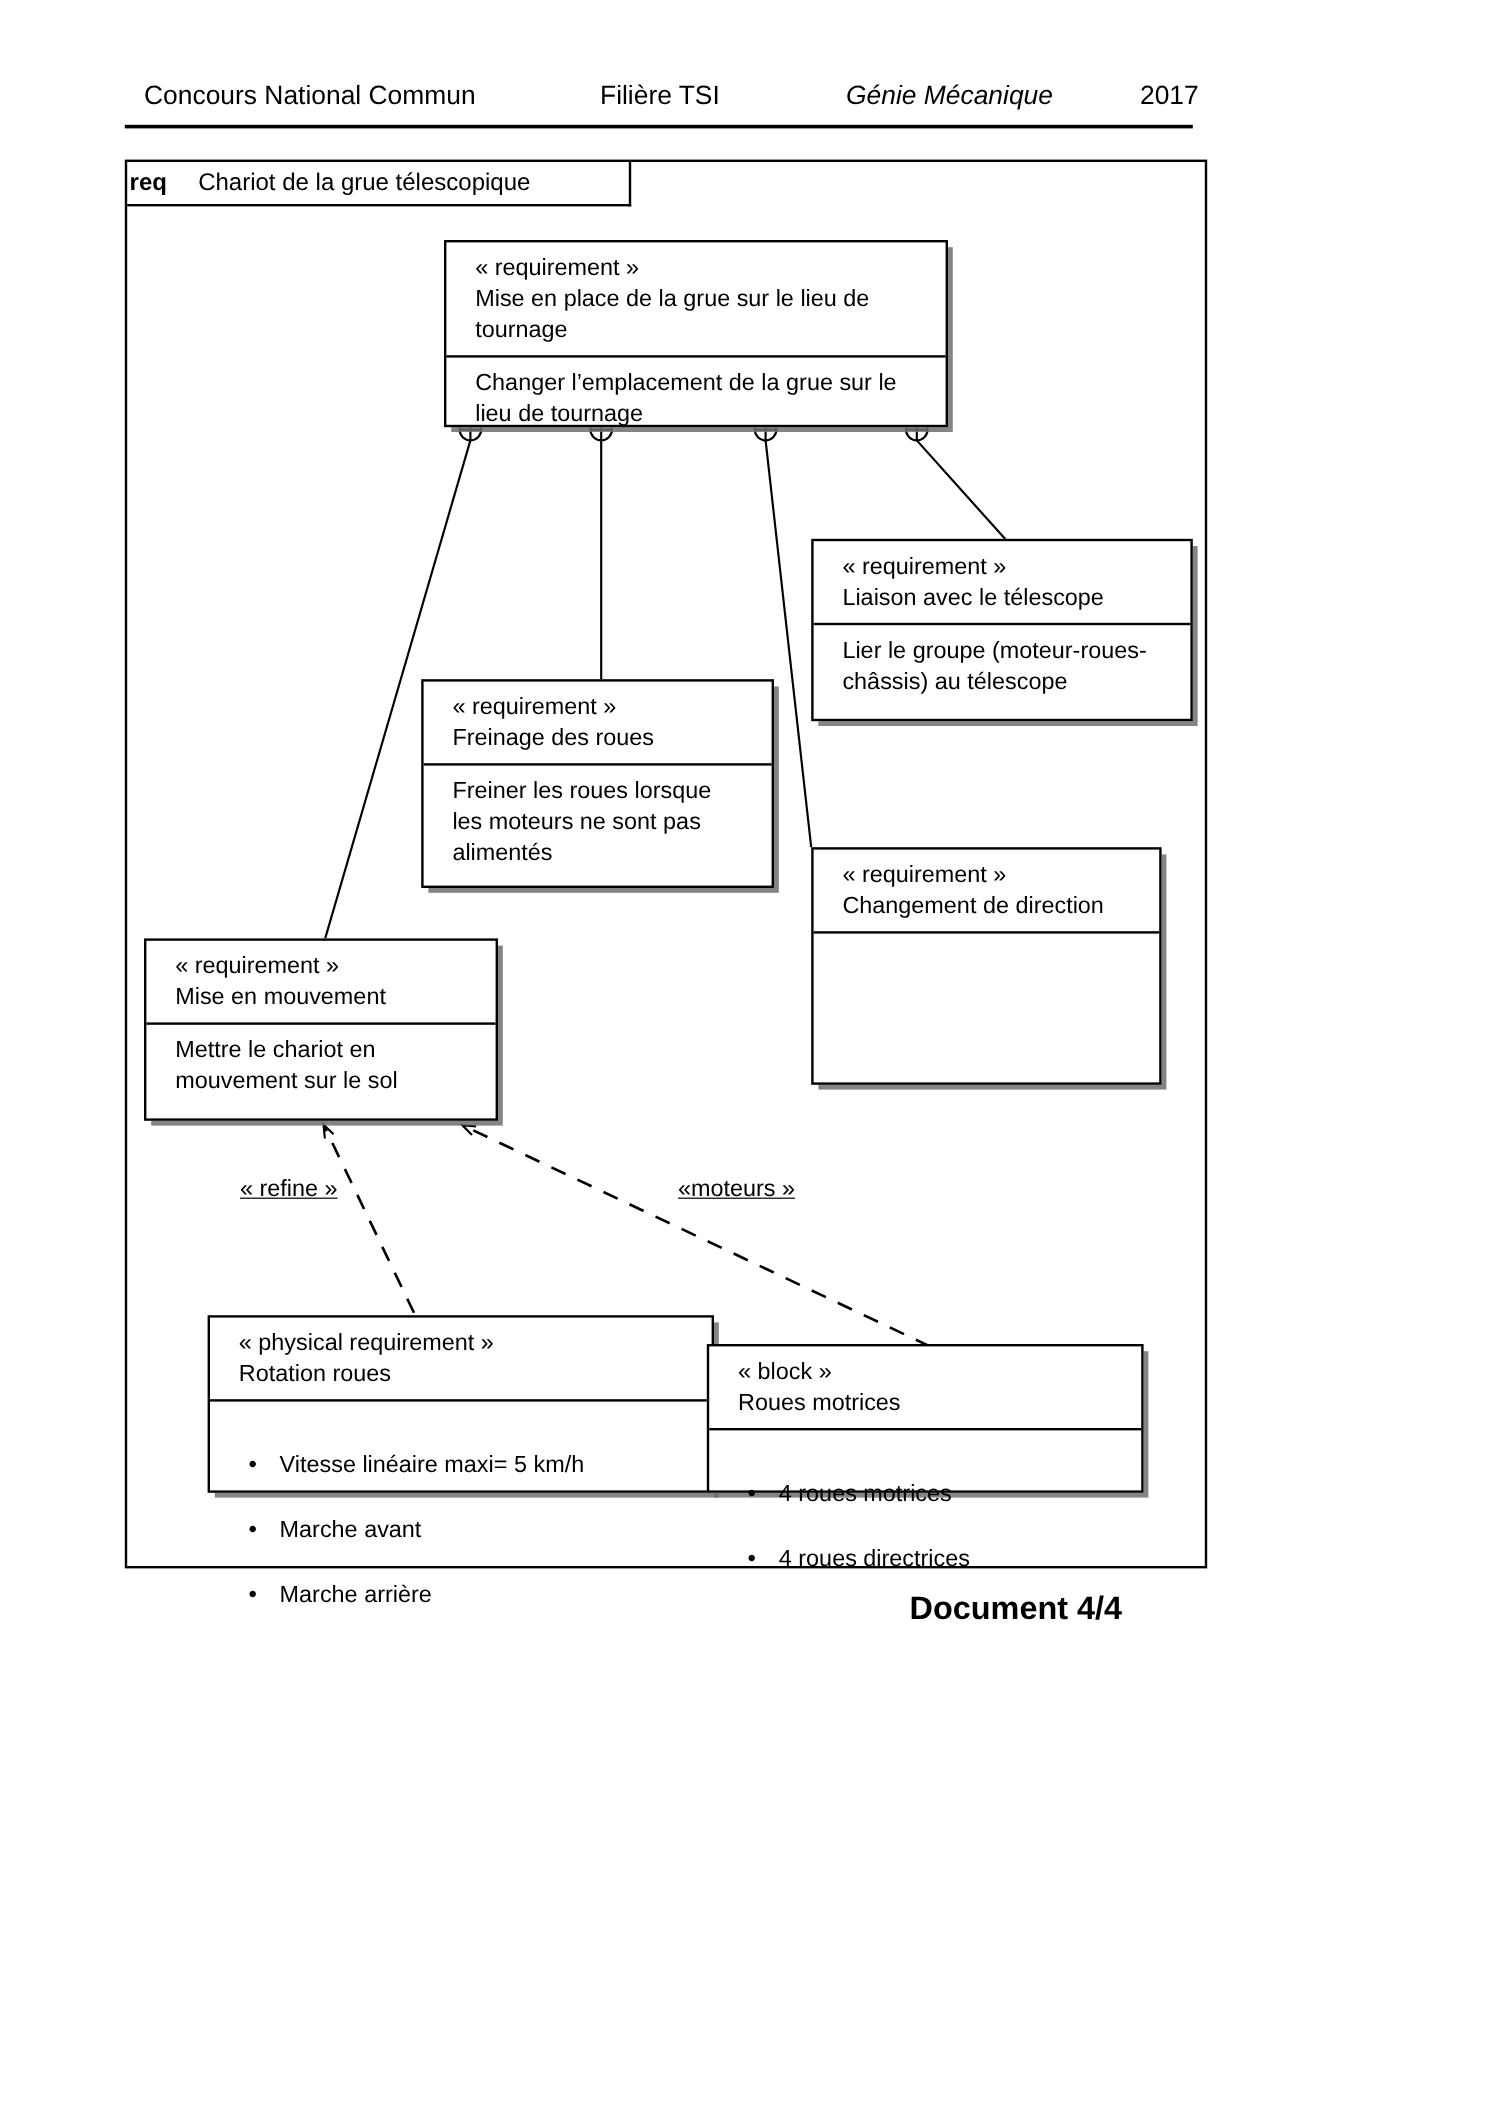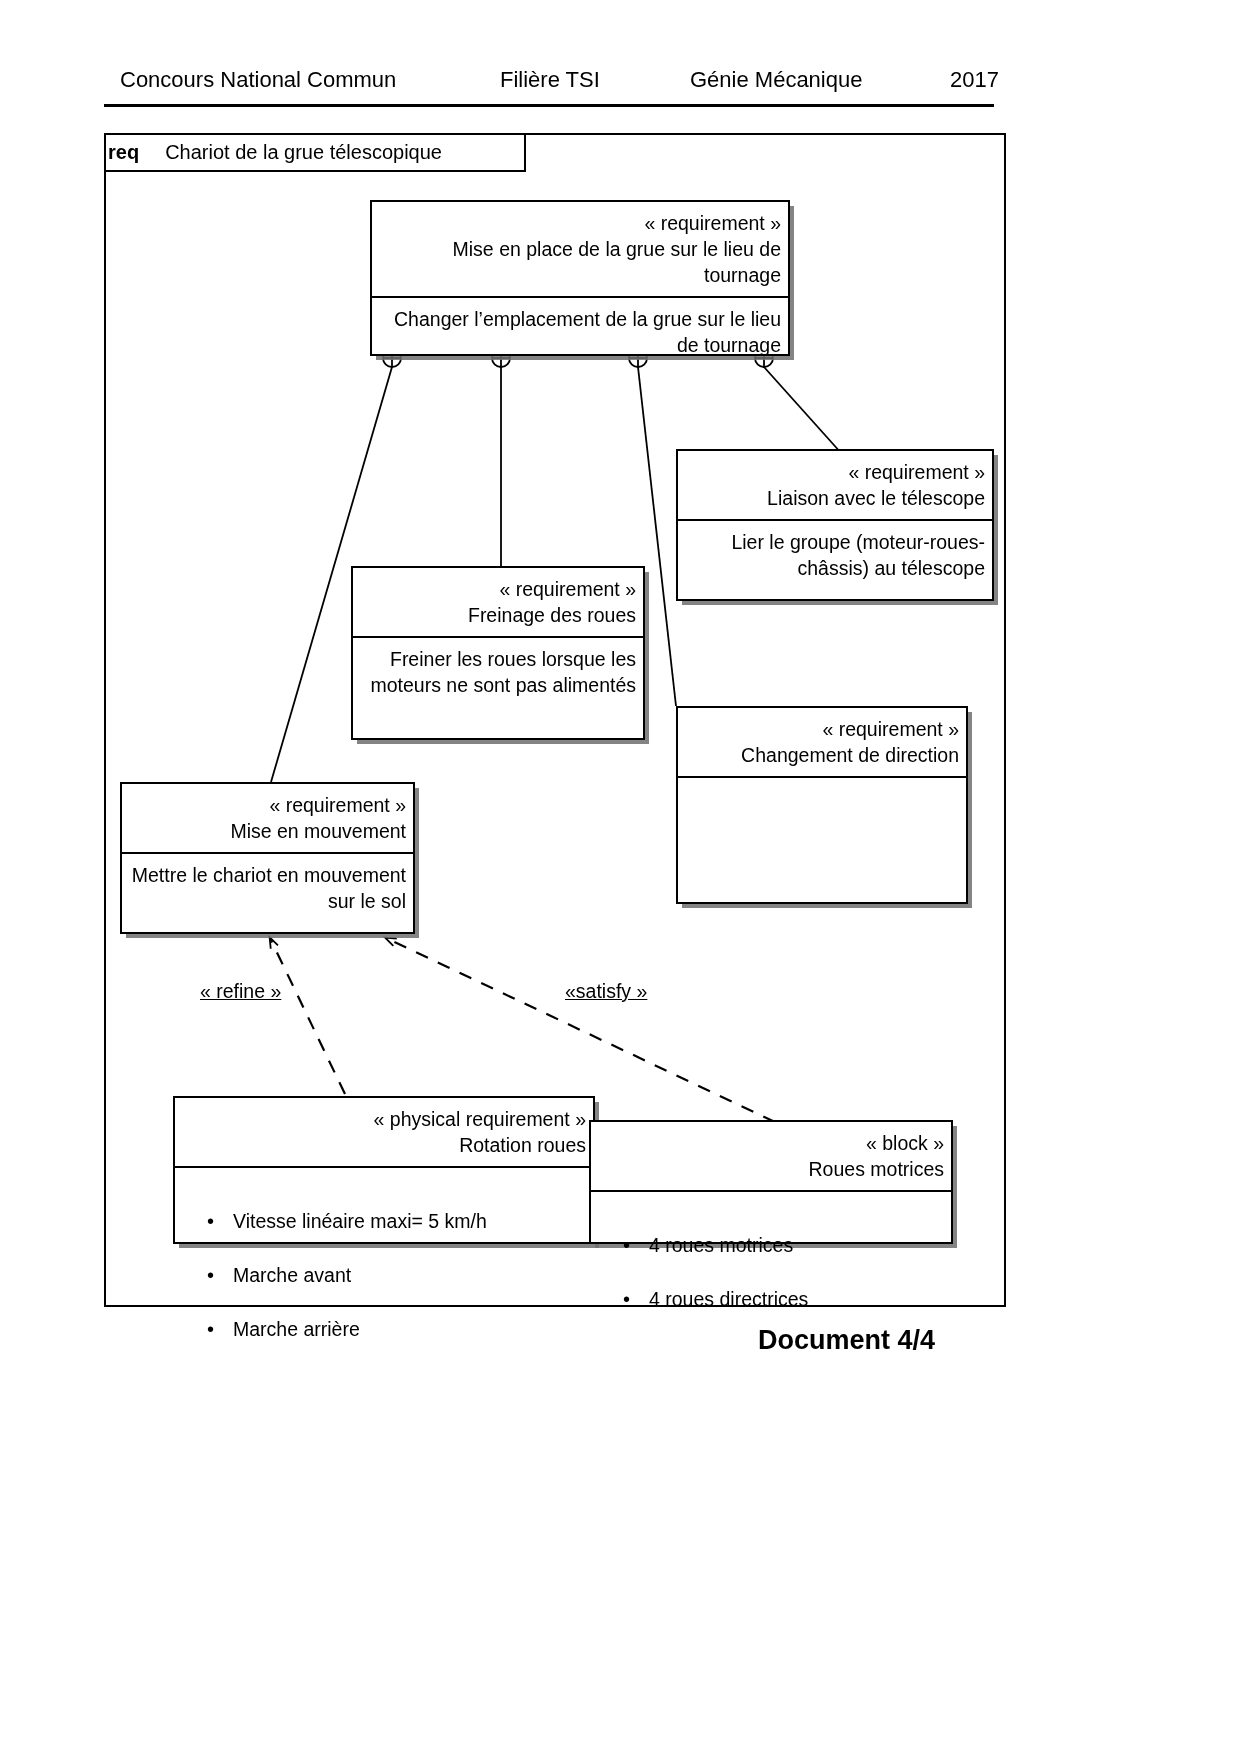--- a/index.html
+++ b/index.html
@@ -26,21 +26,21 @@
   }
   .page-header .hdr-item {
     position: absolute;
     font-size: 22px;
     white-space: nowrap;
     line-height: 28px;
     margin-left: 16px;
   }
   .hdr-concours { left: 0px;   top: 6px; }
   .hdr-filiere  { left: 380px; top: 6px; }
-  .hdr-genie    { left: 570px; top: 6px; }
+  .hdr-genie    { left: 585px; top: 6px; font-style: italic; }
   .hdr-year     { left: 830px; top: 6px; }
 
   .header-rule {
     position: absolute;
     left: 104px;
     top: 104px;
     width: 890px;
     height: 0;
     border-top: 3px solid #000;
   }
@@ -91,22 +91,22 @@
   
   .node {
     position: absolute;
     box-sizing: border-box;
     border: 2px solid #000;
     background: #ffffff;
     box-shadow: 5px 5px 0 -1px rgba(110,110,110,0.85);
   }
   .node .compartment {
     box-sizing: border-box;
-    padding: 8px 7px;
-    text-align: right;
+    padding: 8px 24px;
+    text-align: left;
     font-size: 19.5px;
     line-height: 26px;
   }
   .node .compartment.head {
     border-bottom: 2px solid #000;
   }
   .node .compartment.body-left {
     text-align: left;
     padding: 10px 12px 12px 14px;
   }
@@ -277,15 +277,15 @@
   </div>
   <div class="compartment body-left">
     <ul class="feature-list">
       <li>4 roues motrices</li>
       <li>4 roues directrices</li>
     </ul>
   </div>
 </div>
 
 <div class="rel-label" style="left:200px; top:980px;">« refine »</div>
-<div class="rel-label" style="left:565px; top:980px;">«satisfy »</div>
+<div class="rel-label" style="left:565px; top:980px;">«moteurs »</div>
 
 <div class="doc-footer">Document 4/4</div>
 
 </body></html>

